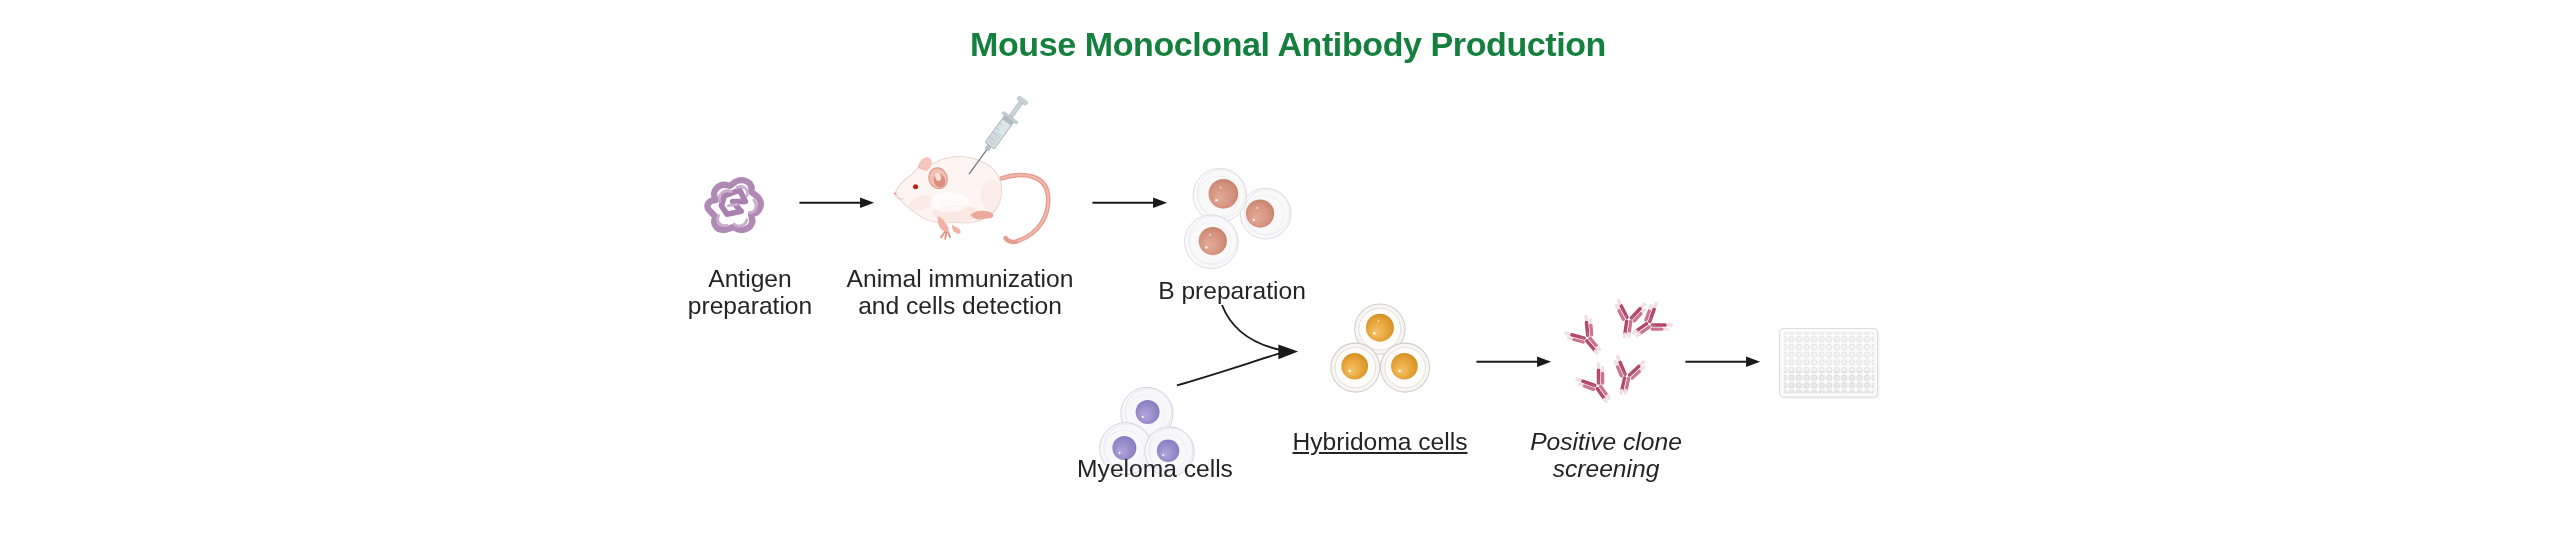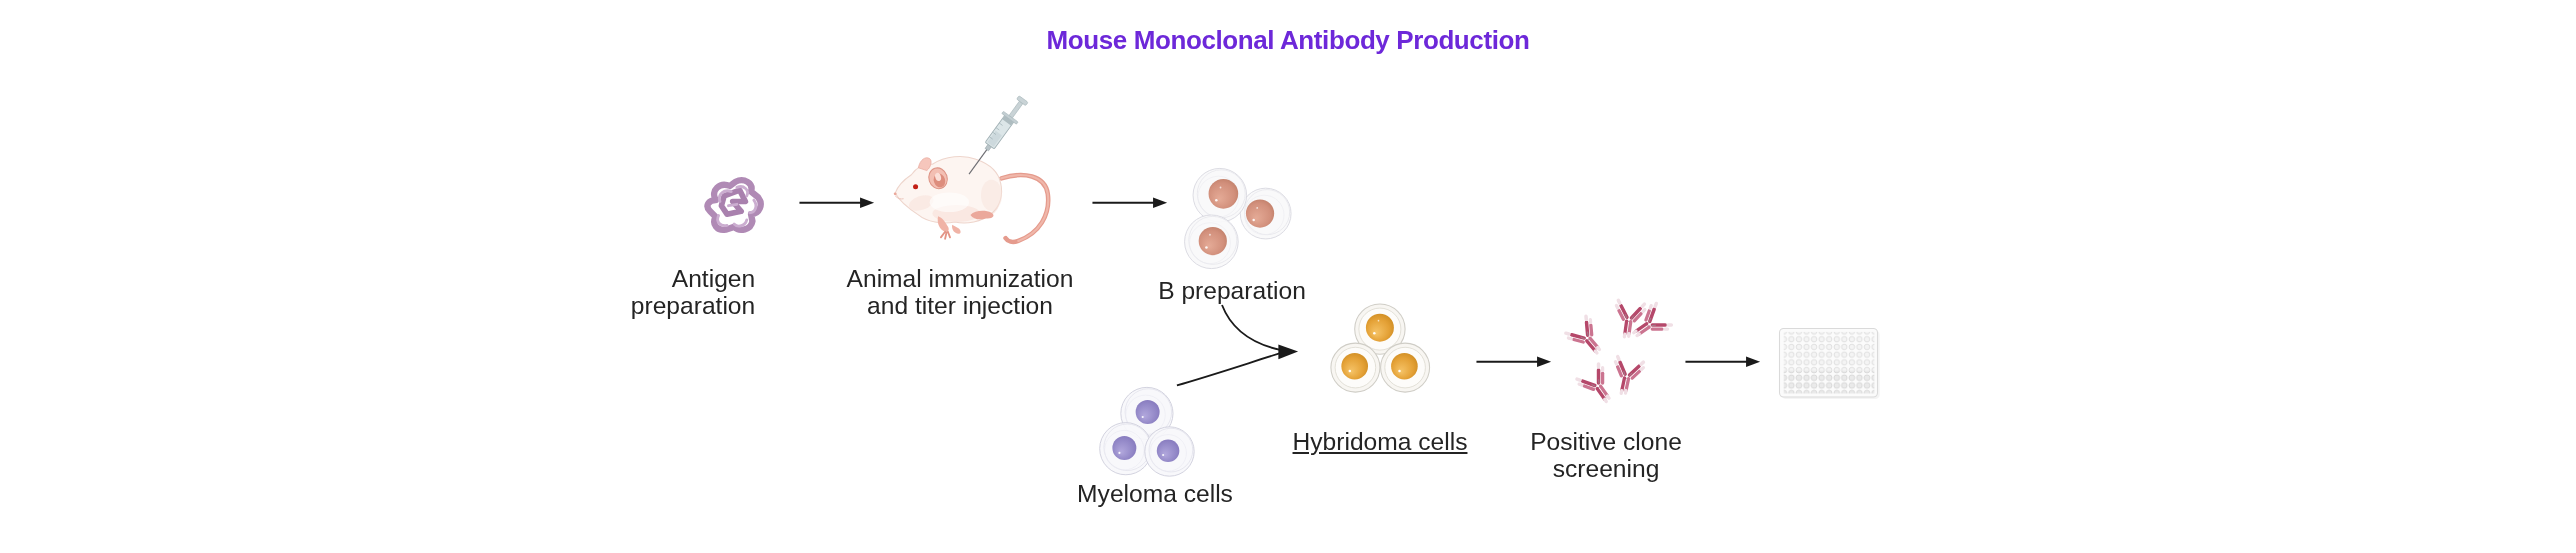--- a/index.html
+++ b/index.html
@@ -8,23 +8,23 @@
     width:2576px;
     height:553px;
     background:#ffffff;
     overflow:hidden;
     font-family:"Liberation Sans", sans-serif;
   }
   .title{
     position:absolute;
     left:0; right:0; top:25px;
     text-align:center;
-    font-size:26px;
+    font-size:34px;
     font-weight:700;
-    color:#6d28d9;
+    color:#15803d;
     letter-spacing:-0.4px;
   }
   .label{
     position:absolute;
     transform:translateX(-50%);
     text-align:center;
     font-size:24.6px;
     line-height:1.08;
     color:#242424;
     white-space:pre-line;
@@ -267,24 +267,24 @@
       <pattern id="wellsB" width="10.8" height="11" patternUnits="userSpaceOnUse">
         <circle cx="5.4" cy="5.5" r="4.1" fill="#eaeaea" stroke="#cfcfcf" stroke-width="1"></circle>
       </pattern>
     </defs>
     <rect x="13" y="15" width="140" height="98" rx="6" fill="#ededed" opacity="0.6"></rect>
     <rect x="10" y="12" width="140" height="98" rx="6" fill="#fbfbfb" stroke="#dadada" stroke-width="1.5"></rect>
     <rect x="16" y="17" width="129.6" height="55" fill="url(#wellsA)"></rect>
     <rect x="16" y="72" width="129.6" height="33" fill="url(#wellsB)"></rect>
   </svg>
 
-  <div class="label" style="left:693px;top:266px;text-align:right;">Antigen
+  <div class="label" style="left:750px;top:266px;">Antigen
 preparation</div>
   <div class="label" style="left:960px;top:266px;">Animal immunization
-and titer injection</div>
+and cells detection</div>
   <div class="label" style="left:1232px;top:278px;">B preparation</div>
-  <div class="label" style="left:1155px;top:481px;">Myeloma cells</div>
+  <div class="label" style="left:1155px;top:456px;">Myeloma cells</div>
   <div class="label" style="left:1380px;top:429px;text-decoration:underline;">Hybridoma cells</div>
-  <div class="label" style="left:1606px;top:429px;">Positive clone
+  <div class="label" style="left:1606px;top:429px;font-style:italic;">Positive clone
 screening</div>
 
 </div>
 
 
 </body></html>

